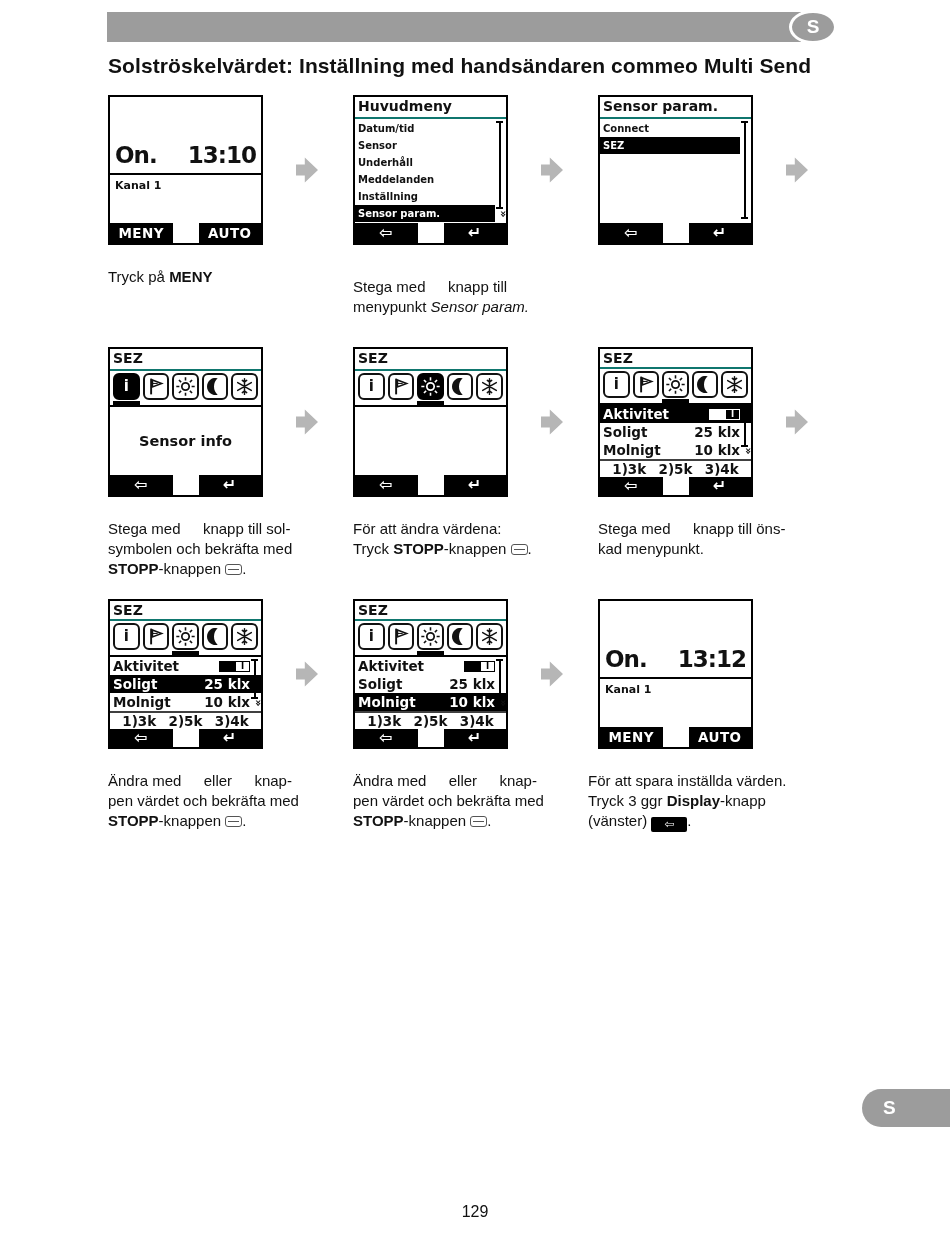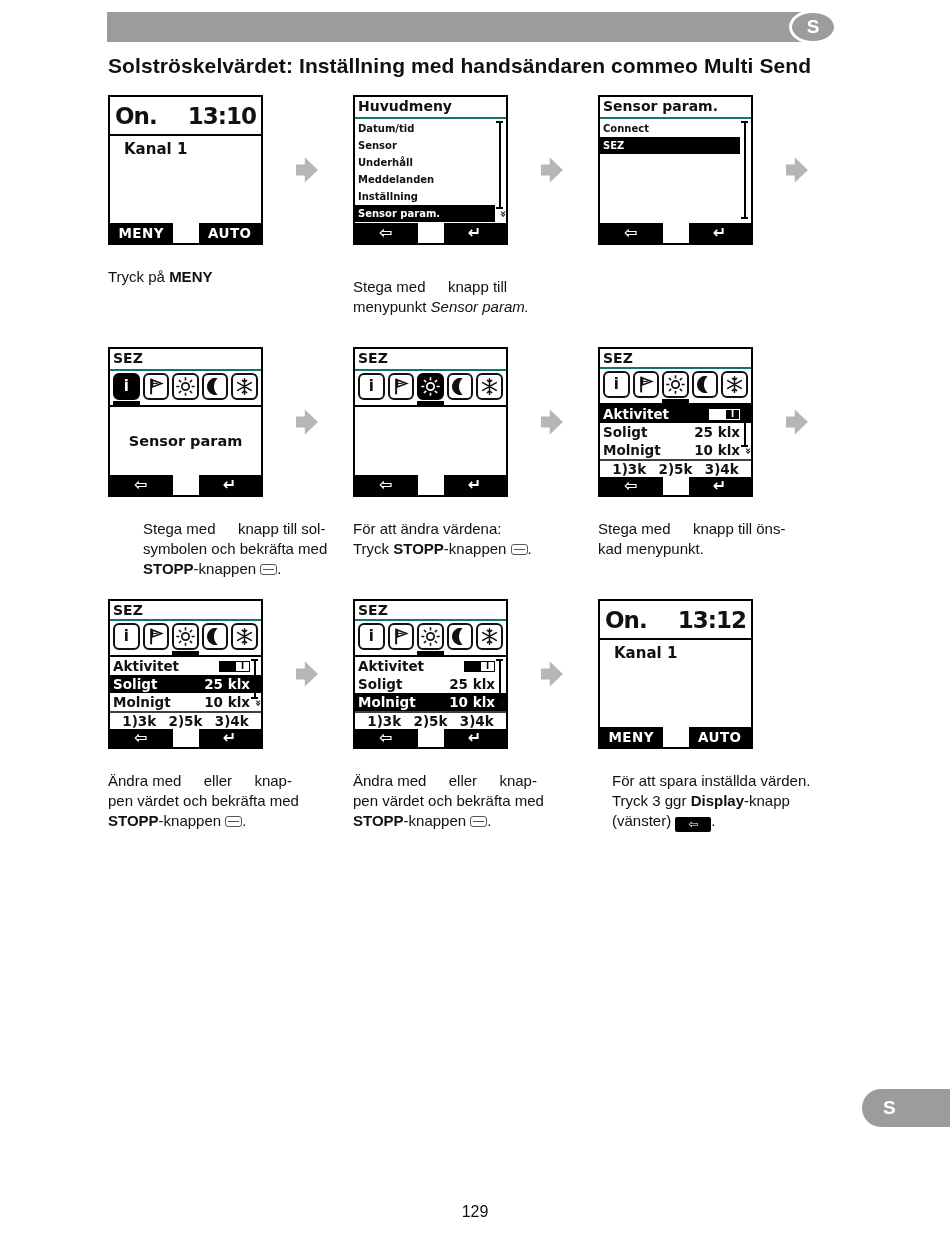--- a/index.html
+++ b/index.html
@@ -12,22 +12,22 @@
             border:3px solid #fff;border-radius:50%;box-sizing:border-box;
             display:flex;align-items:center;justify-content:center;color:#fff;
             font-size:19px;font-weight:bold;}
   .title{position:absolute;left:108px;top:54px;font-size:21px;font-weight:bold;letter-spacing:.1px;}
 
   
   .screen{position:absolute;width:155px;height:150px;border:2px solid #000;background:#fff;
           box-sizing:border-box;display:flex;flex-direction:column;
           font-family:"DejaVu Sans",sans-serif;font-weight:bold;color:#111;}
   .shead{height:37px;border-bottom:2px solid #000;display:flex;align-items:center;
-         justify-content:space-between;padding:0 5px;font-size:23px;letter-spacing:-1px;}
-  .sbody{flex:1;padding:4px 14px;font-size:15px;}
+         justify-content:space-between;padding:0 5px;font-size:23px;letter-spacing:-1px;margin-top:39px;}
+  .sbody{flex:1;padding:4px 5px;font-size:11px;}
   .stitle{height:19px;border-bottom:2px solid #0f766e;font-size:14px;padding:1px 3px 0;}
   .slist{position:relative;flex:1;padding:1px 11px 0 3px;}
   .li{font-size:10px;line-height:17px;white-space:nowrap;}
   .li.sel{background:#000;color:#fff;margin-left:-3px;padding-left:3px;}
   .sbar{position:absolute;right:3px;width:7px;border-top:2px solid #000;border-bottom:2px solid #000;}
   .sbar::before{content:"";position:absolute;left:2.5px;top:0;bottom:0;width:2px;background:#000;}
   .chev{position:absolute;font-size:11px;font-weight:bold;transform:rotate(90deg);line-height:10px;}
   .keys{height:20px;display:flex;margin-top:auto;}
   .key{flex:1;background:#000;color:#fff;display:flex;align-items:center;justify-content:center;
        font-size:13.5px;letter-spacing:.5px;}
@@ -184,21 +184,21 @@
       <span class="slot">
           <span class="sicon">
             <svg viewBox="0 0 24 24">
               <g stroke="currentColor" stroke-width="1.7" fill="none" stroke-linecap="round">
                 <path d="M12 3v18M4.2 7.5l15.6 9M19.8 7.5l-15.6 9M9.5 5l2.5 2 2.5-2M9.5 19l2.5-2 2.5 2"></path>
               </g>
             </svg>
           </span>
         </span>
     </div>
-    <div class="midlabel">Sensor param</div>
+    <div class="midlabel">Sensor info</div>
     <div class="keys">
       <span class="key">
           <span class="glyph">⇦</span>
         </span>
       <span class="keysp"></span>
       <span class="key">
           <span class="glyph">↵</span>
         </span>
     </div>
   </div>
@@ -514,25 +514,25 @@
   <div class="flow-arrow" style="left:541px;top:155px;"></div>
   <div class="flow-arrow" style="left:786px;top:155px;"></div>
   <div class="flow-arrow" style="left:296px;top:407px;"></div>
   <div class="flow-arrow" style="left:541px;top:407px;"></div>
   <div class="flow-arrow" style="left:786px;top:407px;"></div>
   <div class="flow-arrow" style="left:296px;top:659px;"></div>
   <div class="flow-arrow" style="left:541px;top:659px;"></div>
 
   <p class="caption" style="left:108px;top:252px;">Tryck på <b>MENY</b></p>
   <p class="caption" style="left:353px;top:252px;margin-top:25px;">Stega med <span class="gap"></span> knapp till<br>menypunkt <i>Sensor param.</i></p>
-  <p class="caption" style="left:108px;top:504px;margin-left:35px;">Stega med <span class="gap"></span> knapp till sol-<br>symbolen och bekräfta med<br><b>STOPP</b>-knappen <span class="stopp-ic"><span class="stopp-line"></span></span>.</p>
+  <p class="caption" style="left:108px;top:504px;">Stega med <span class="gap"></span> knapp till sol-<br>symbolen och bekräfta med<br><b>STOPP</b>-knappen <span class="stopp-ic"><span class="stopp-line"></span></span>.</p>
   <p class="caption" style="left:598px;top:504px;">Stega med <span class="gap"></span> knapp till öns-<br>kad menypunkt.</p>
   <p class="caption" style="left:353px;top:504px;">För att ändra värdena:<br>Tryck <b>STOPP</b>-knappen <span class="stopp-ic"><span class="stopp-line"></span></span>.</p>
   <p class="caption" style="left:108px;top:756px;">Ändra med <span class="gap"></span> eller <span class="gap"></span> knap-<br>pen värdet och bekräfta med<br><b>STOPP</b>-knappen <span class="stopp-ic"><span class="stopp-line"></span></span>.</p>
   <p class="caption" style="left:353px;top:756px;">Ändra med <span class="gap"></span> eller <span class="gap"></span> knap-<br>pen värdet och bekräfta med<br><b>STOPP</b>-knappen <span class="stopp-ic"><span class="stopp-line"></span></span>.</p>
-  <p class="caption" style="left:612px;top:756px;">För att spara inställda värden.<br>Tryck 3 ggr <b>Display</b>-knapp<br>(vänster) <span class="backbtn-ic">⇦</span>.</p>
+  <p class="caption" style="left:588px;top:756px;">För att spara inställda värden.<br>Tryck 3 ggr <b>Display</b>-knapp<br>(vänster) <span class="backbtn-ic">⇦</span>.</p>
 
   <div class="sidetab">
     <span>S</span>
   </div>
   <div class="pagenum">129</div>
 
 </div>
 
 </body></html>

